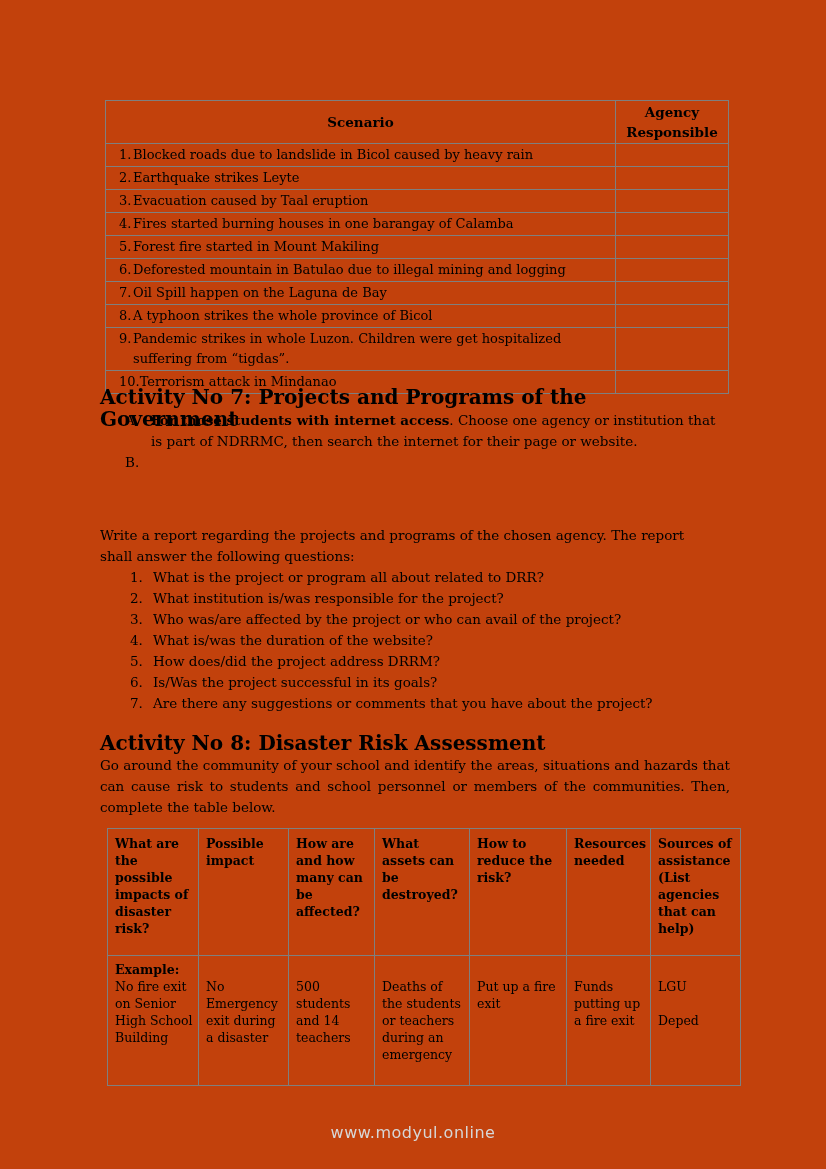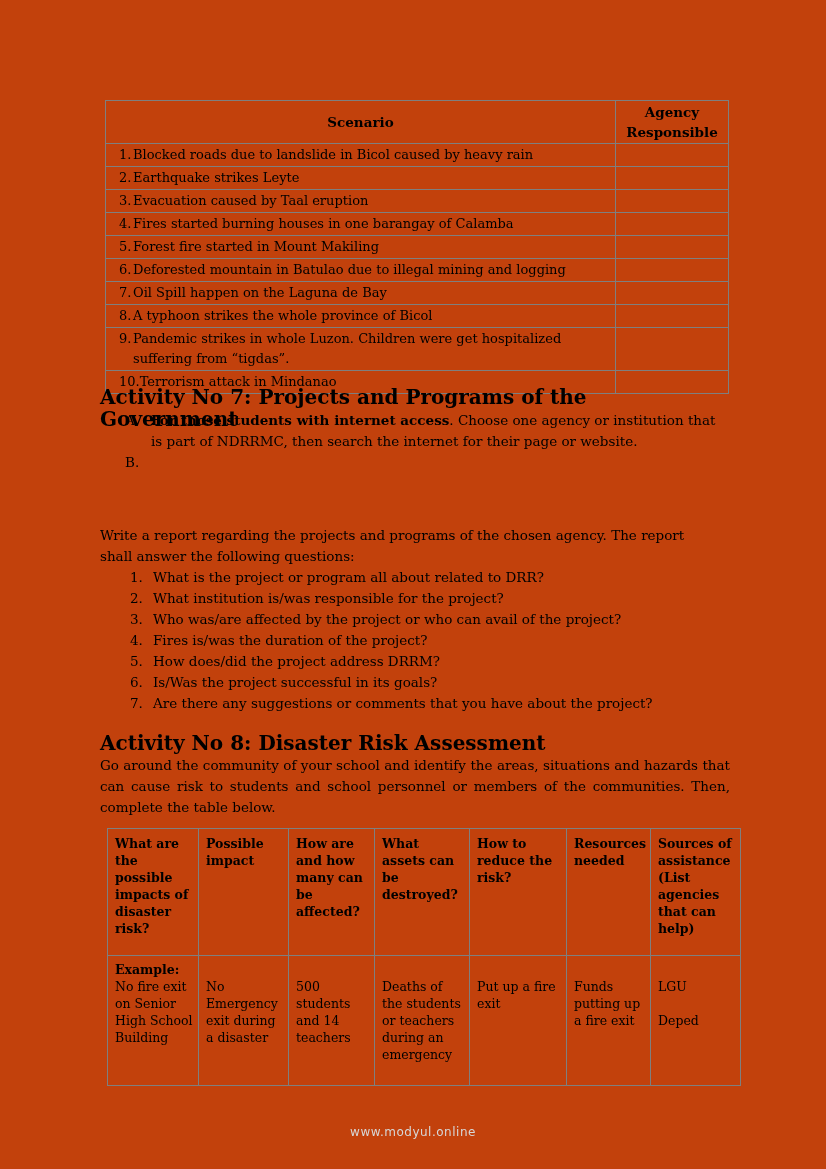--- a/index.html
+++ b/index.html
@@ -64,21 +64,21 @@
   .t2 td { padding:5px 5px 22px 7px; height:120px; }
   .t2 td.pad-top { padding-top:22px; }
   .ex-label { font-weight:bold; }
   .c7-gap { margin-top:17px; }
 
   
   .watermark {
     position:absolute; left:0; right:0; top:1122px;
     text-align:center;
     font-family:"DejaVu Sans","Liberation Sans",sans-serif;
-    font-size:12px; color:#d7d7d7; letter-spacing:0.5px;
+    font-size:16px; color:#d7d7d7; letter-spacing:0.5px;
   }
 </style>
 </head>
 <body>
 
 <div class="page">
 
   <table class="t1">
     <colgroup>
         <col style="width:510px">
@@ -204,21 +204,21 @@
       <div class="q-item">
           <span class="q-num">2.</span>
           <span class="q-text">What institution is/was responsible for the project?</span>
         </div>
       <div class="q-item">
           <span class="q-num">3.</span>
           <span class="q-text">Who was/are affected by the project or who can avail of the project?</span>
         </div>
       <div class="q-item">
           <span class="q-num">4.</span>
-          <span class="q-text">Fires is/was the duration of the project?</span>
+          <span class="q-text">What is/was the duration of the website?</span>
         </div>
       <div class="q-item">
           <span class="q-num">5.</span>
           <span class="q-text">How does/did the project address DRRM?</span>
         </div>
       <div class="q-item">
           <span class="q-num">6.</span>
           <span class="q-text">Is/Was the project successful in its goals?</span>
         </div>
       <div class="q-item">

